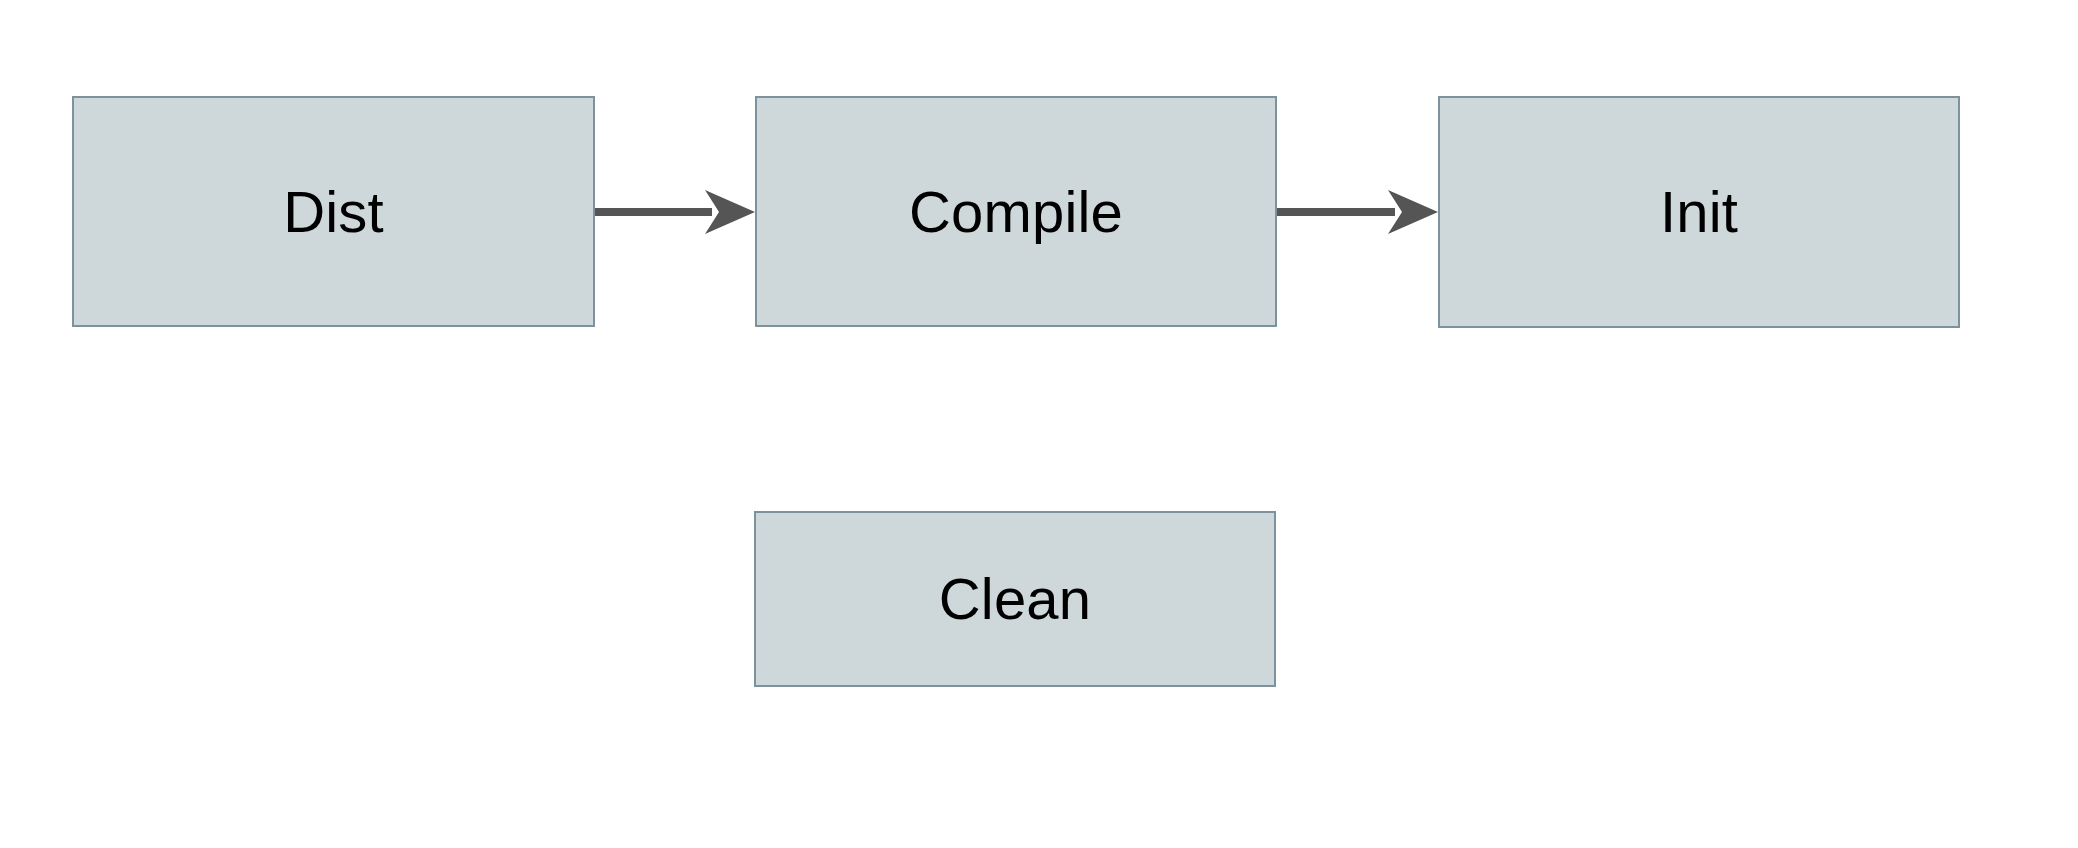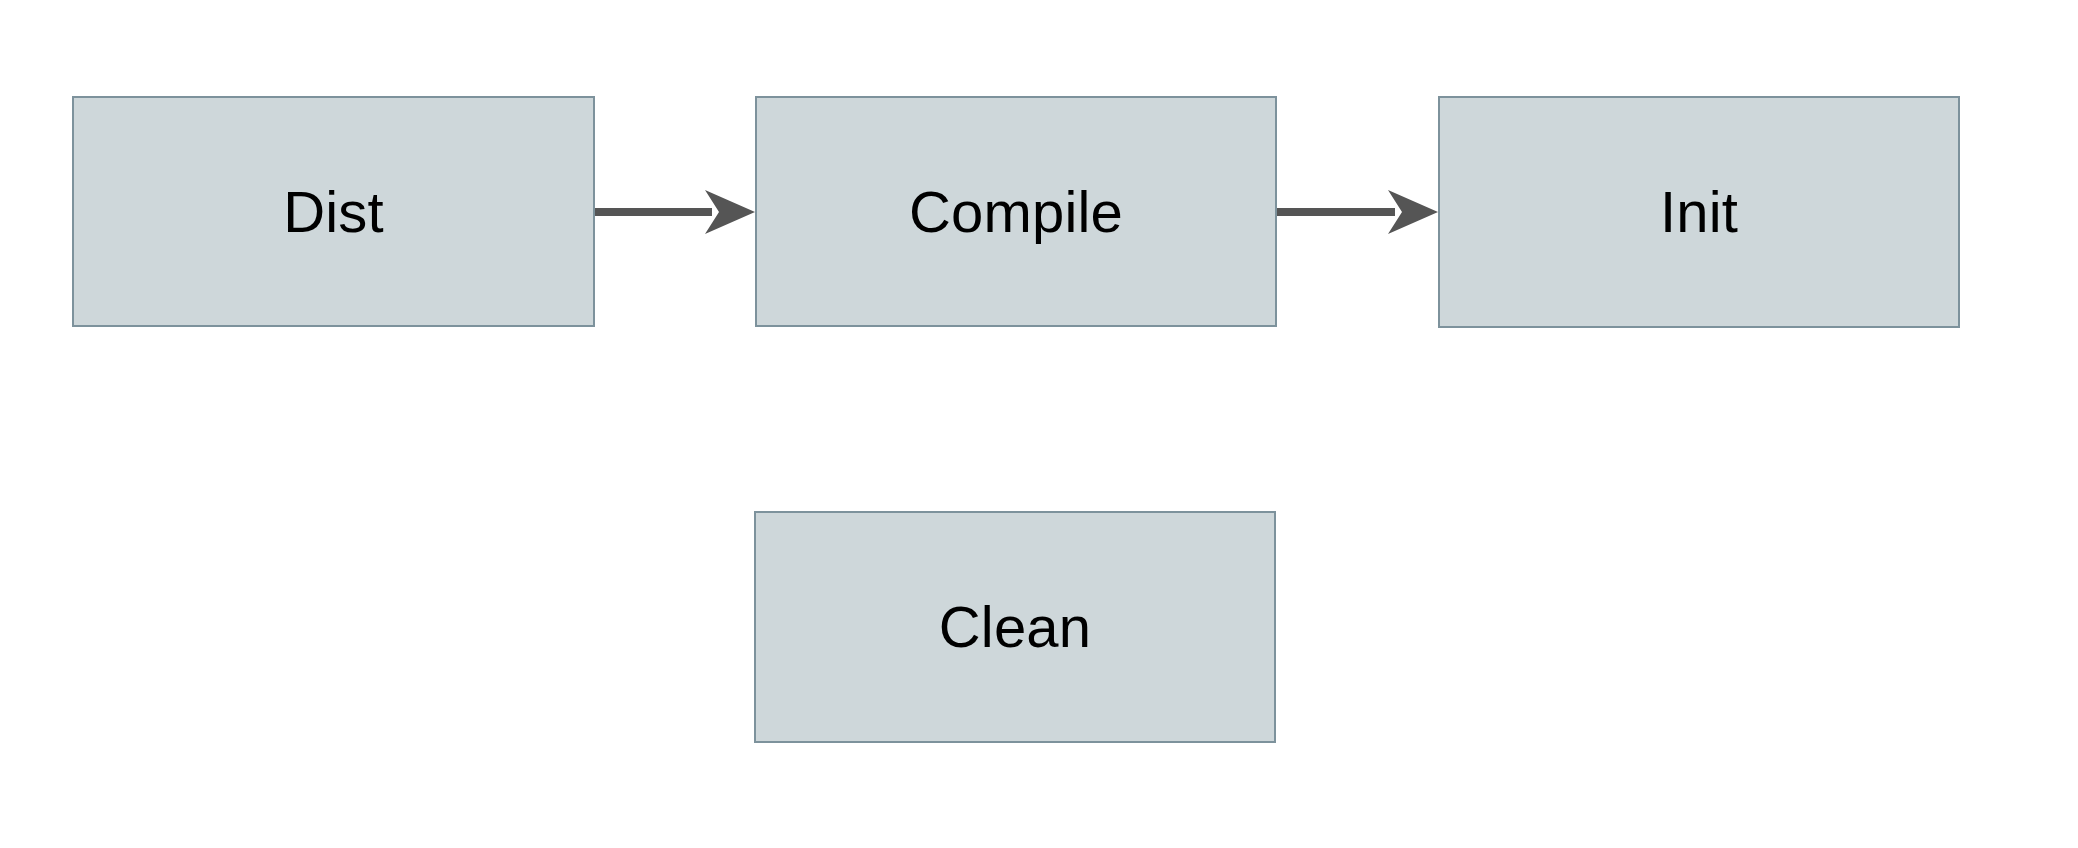--- a/index.html
+++ b/index.html
@@ -33,21 +33,21 @@
     font-weight: 400;
     line-height: 1;
     color: #000000;
     letter-spacing: 0.2px;
     white-space: nowrap;
   }
   
   #node-dist    { left: 72px;   top: 96px;  width: 523px; height: 231px; }
   #node-compile { left: 755px;  top: 96px;  width: 522px; height: 231px; }
   #node-init    { left: 1438px; top: 96px;  width: 522px; height: 232px; text-align: right; }
-  #node-clean   { left: 754px;  top: 511px; width: 522px; height: 232px; }
+  #node-clean   { left: 754px;  top: 511px; width: 522px; height: 176px; }
 
   .edge {
     position: absolute;
     overflow: visible;
   }
   #edge-dist-compile { left: 595px;  top: 182px; width: 160px; height: 60px; }
   #edge-compile-init { left: 1277px; top: 182px; width: 161px; height: 60px; }
 </style>
 </head>
 <body>

